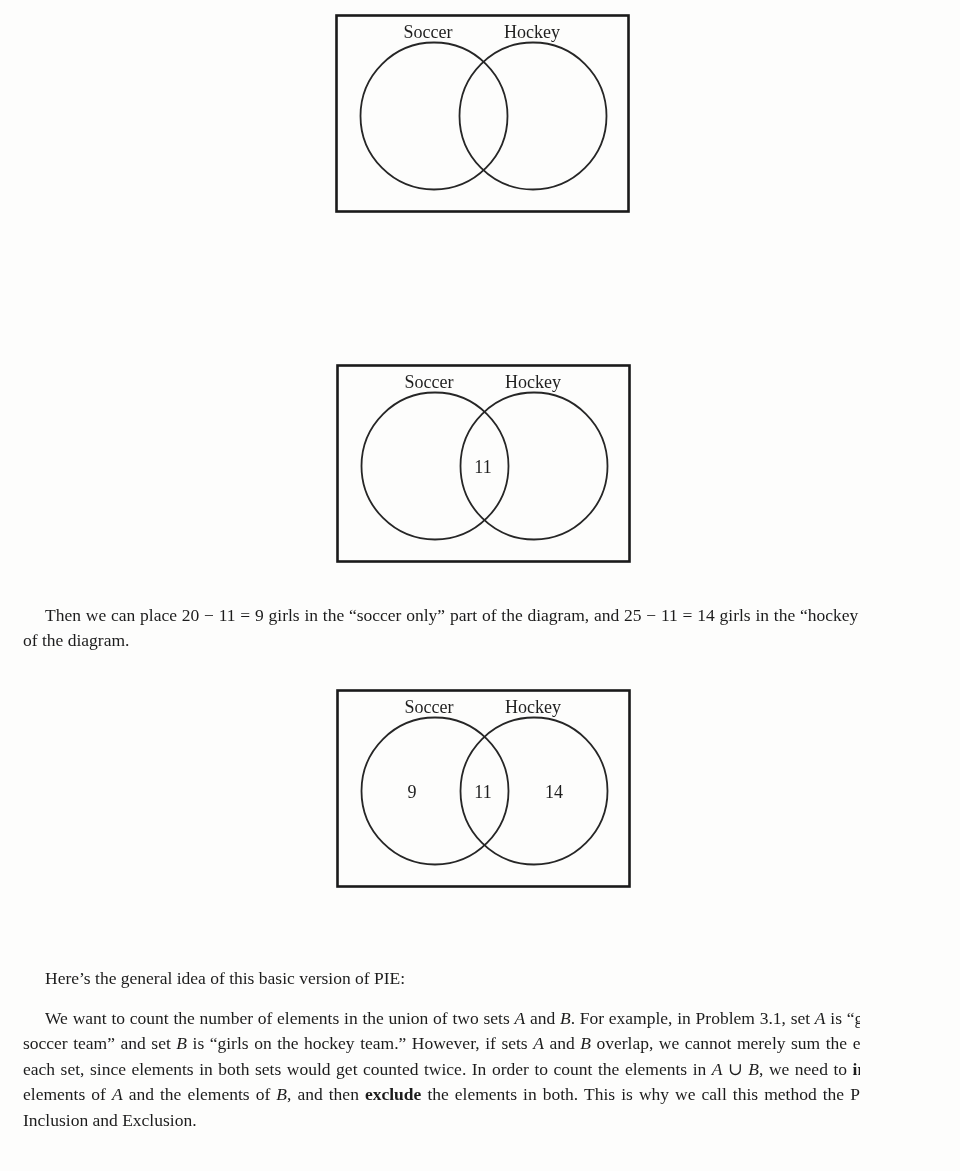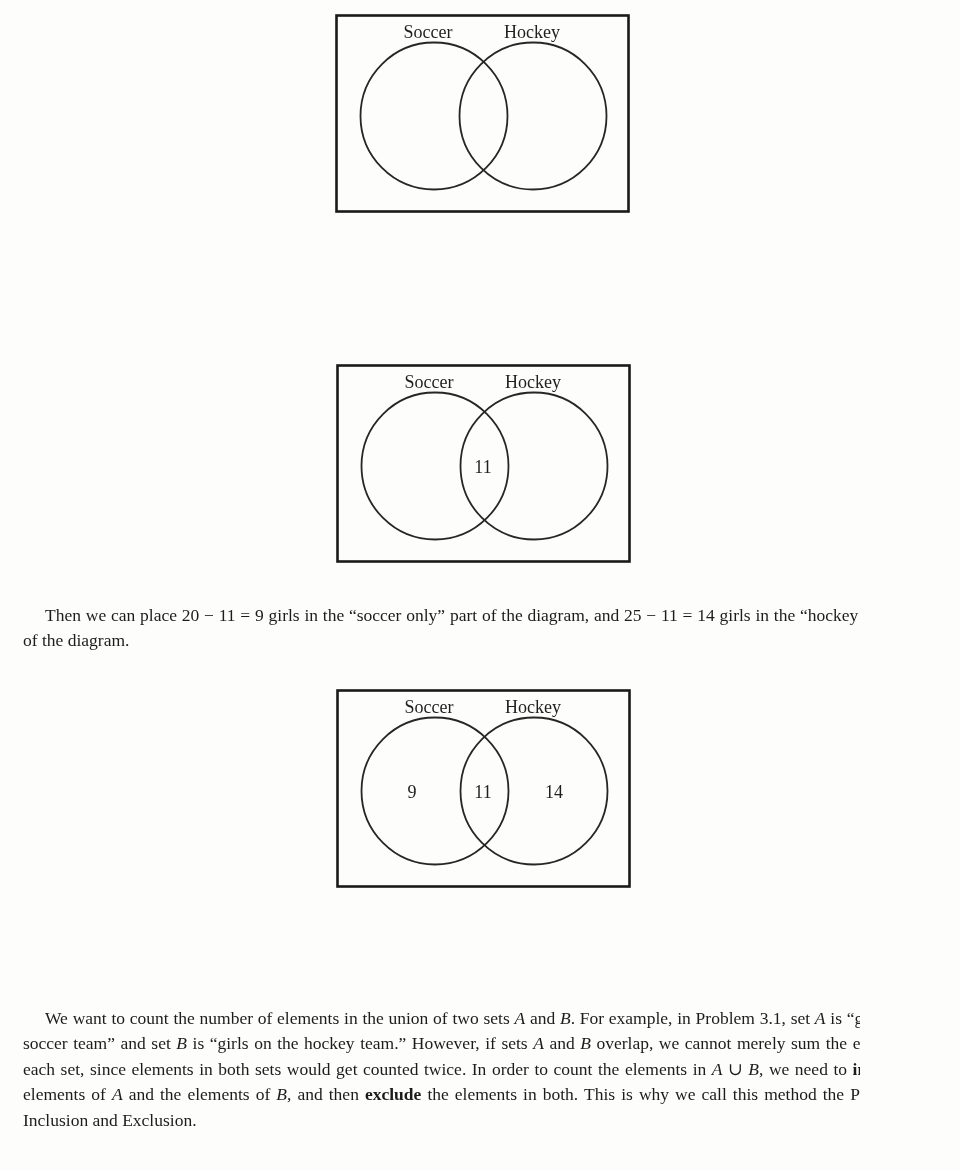--- a/index.html
+++ b/index.html
@@ -93,16 +93,17 @@
       <circle cx="198" cy="102" r="73.5"></circle>
       <text x="93" y="24">Soccer</text>
       <text x="197" y="24">Hockey</text>
       <text x="76" y="109">9</text>
       <text x="147" y="109">11</text>
       <text x="218" y="109">14</text>
     </svg>
   </div>
 
 
+  <p class="para single" style="top:966px;">Here’s the general idea of this basic version of PIE:</p>
 
   <p class="para" style="top:1006px;"><span>We want to count the number of elements in the union of two sets </span><span class="it">A</span><span> and </span><span class="it">B</span><span>. For example, in Problem 3.1, set </span><span class="it">A</span><span> is “girls on the soccer team” and set </span><span class="it">B</span><span> is “girls on the hockey team.” However, if sets </span><span class="it">A</span><span> and </span><span class="it">B</span><span> overlap, we cannot merely sum the elements in each set, since elements in both sets would get counted twice. In order to count the elements in </span><span class="it">A</span><span> ∪ </span><span class="it">B</span><span>, we need to </span><span class="bd">include</span><span> the elements of </span><span class="it">A</span><span> and the elements of </span><span class="it">B</span><span>, and then </span><span class="bd">exclude</span><span> the elements in both. This is why we call this method the Principle of Inclusion and Exclusion.</span></p>
 
 </div>
 
 </body></html>

